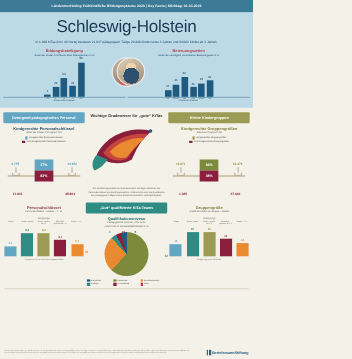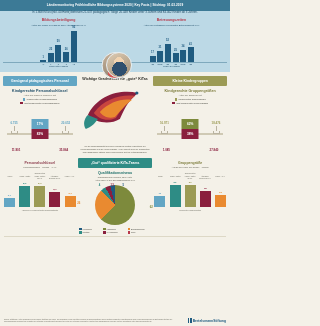--- a/index.html
+++ b/index.html
@@ -144,20 +144,21 @@
   .logo .txt { font-size:3.4px; font-weight:bold; color:#1f5b80; white-space:nowrap; }
   .hr { height:.4px; background:#ddd8c6; margin:2px 4px 0; }
 </style>
 </head>
 <body>
 
 <div class="page">
 
   <div class="hero">
     <div class="ribbon">Ländermonitoring Frühkindliche Bildungssysteme 2020  |  Key Facts  |  Stichtag: 01.03.2019</div>
+    <div class="hero-title">Schleswig-Holstein</div>
     <div class="hero-sub">In 1.808 KiTas (inkl. 40 Horte) betreuen 21.037 pädagogisch Tätige 20.448 Kinder unter 3 Jahren und 84.002 Kinder ab 3 Jahren.</div>
 
     <div class="top-cols">
 
       <div class="top-col">
         <div class="sec-head">Bildungsbeteiligung</div>
         <div class="sec-sub">Anteil der Kinder in KiTas an allen Altersgleichen in %</div>
         <div class="barrow">
           <div class="bargrp">
             <div class="bar" style="height:1.4px">

